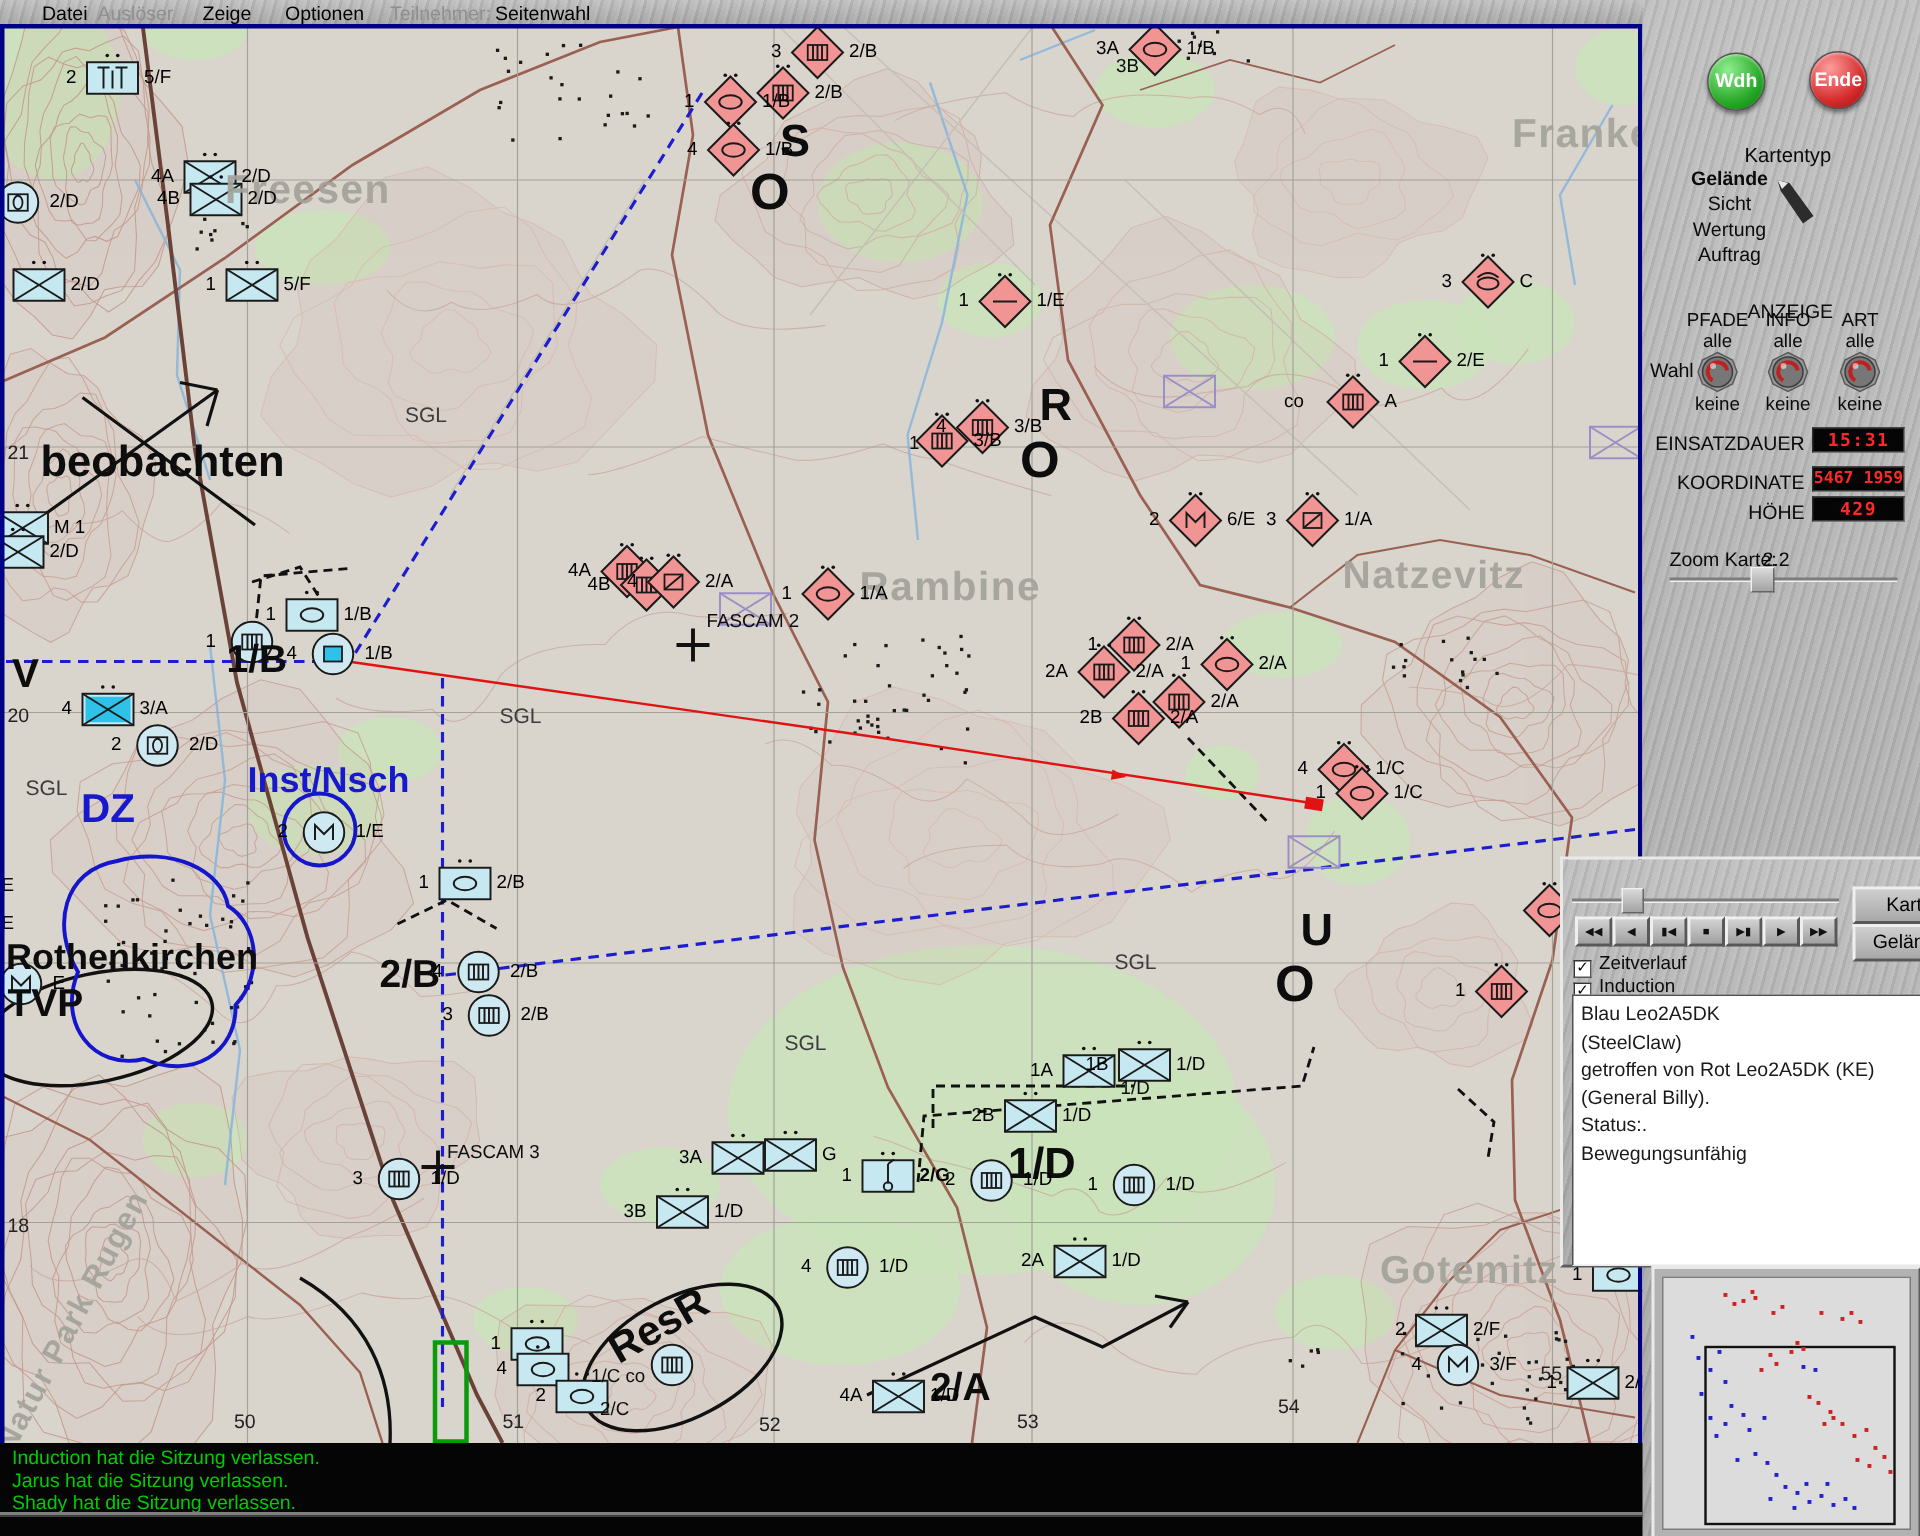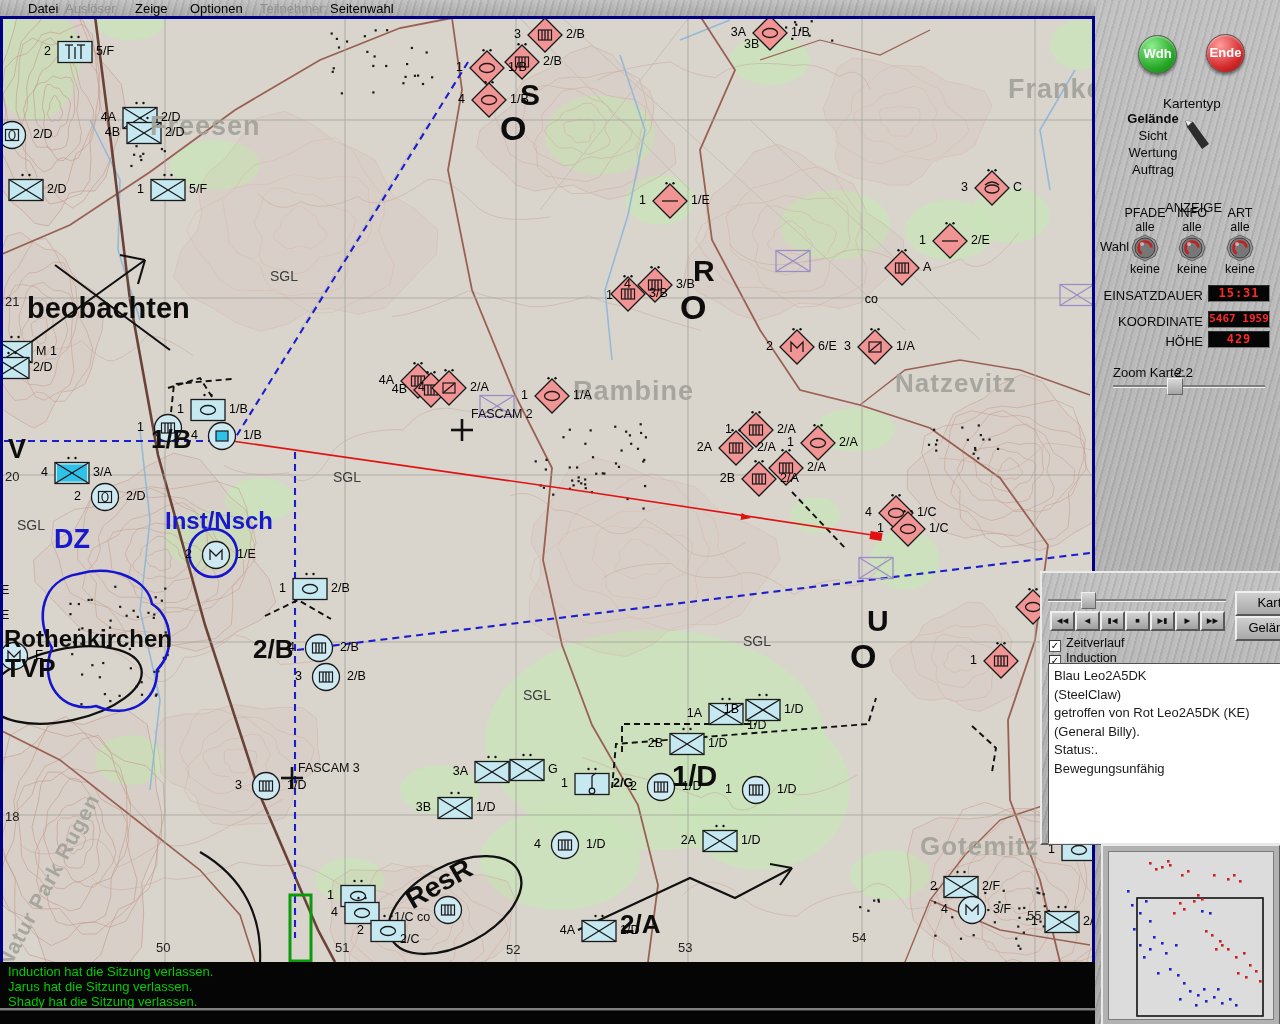--- a/index.html
+++ b/index.html
@@ -972,21 +972,21 @@
         <span class="u-lab" style="left: 419px; top: 76px; width: 46px; text-align: right;">4</span>
         <span class="u-lab" style="left: 510px; top: 76px;">1/B</span>
         <span class="u-lab" style="left: 700px; top: 9px; width: 46px; text-align: right;">3A</span>
         <span class="u-lab" style="left: 791px; top: 9px;">1/B</span>
         <span class="u-lab" style="left: 600px; top: 177px; width: 46px; text-align: right;">1</span>
         <span class="u-lab" style="left: 691px; top: 177px;">1/E</span>
         <span class="u-lab" style="left: 922px; top: 164px; width: 46px; text-align: right;">3</span>
         <span class="u-lab" style="left: 1013px; top: 164px;">C</span>
         <span class="u-lab" style="left: 880px; top: 217px; width: 46px; text-align: right;">1</span>
         <span class="u-lab" style="left: 971px; top: 217px;">2/E</span>
-        <span class="u-lab" style="left: 832px; top: 244px; width: 46px; text-align: right; margin-top: 32px;">co</span>
+        <span class="u-lab" style="left: 856px; top: 244px; width: 46px; ">co</span>
         <span class="u-lab" style="left: 923px; top: 244px;">A</span>
         <span class="u-lab" style="left: 649px; top: 270px;">3/B</span>
         <span class="u-lab" style="left: 585px; top: 261px; width: 46px; text-align: right;">4</span>
         <span class="u-lab" style="left: 676px; top: 261px;">3/B</span>
         <span class="u-lab" style="left: 727px; top: 323px; width: 46px; text-align: right;">2</span>
         <span class="u-lab" style="left: 818px; top: 323px;">6/E</span>
         <span class="u-lab" style="left: 805px; top: 323px; width: 46px; text-align: right;">3</span>
         <span class="u-lab" style="left: 896px; top: 323px;">1/A</span>
         <span class="u-lab" style="left: 348px; top: 357px; width: 46px; text-align: right;">4A</span>
         <span class="u-lab" style="left: 361px; top: 366px; width: 46px; text-align: right;">4B</span>

